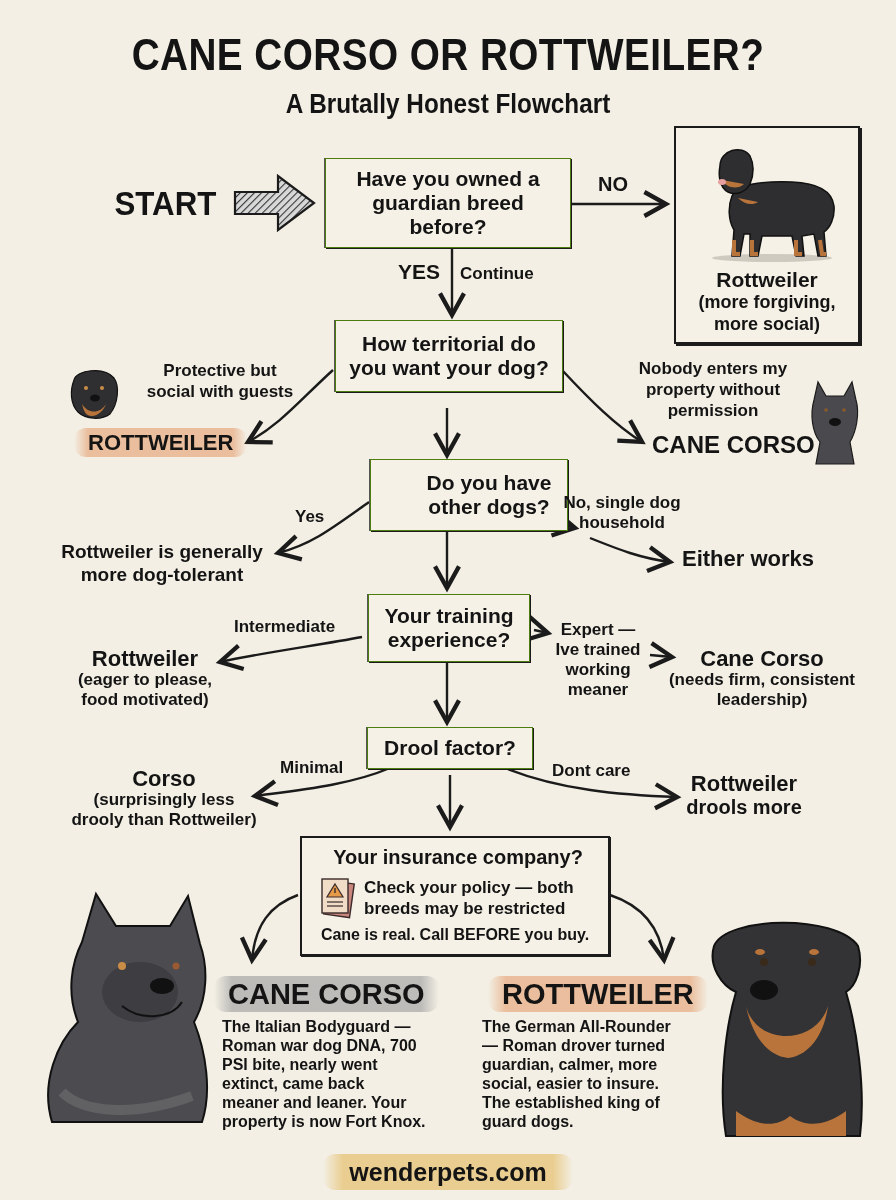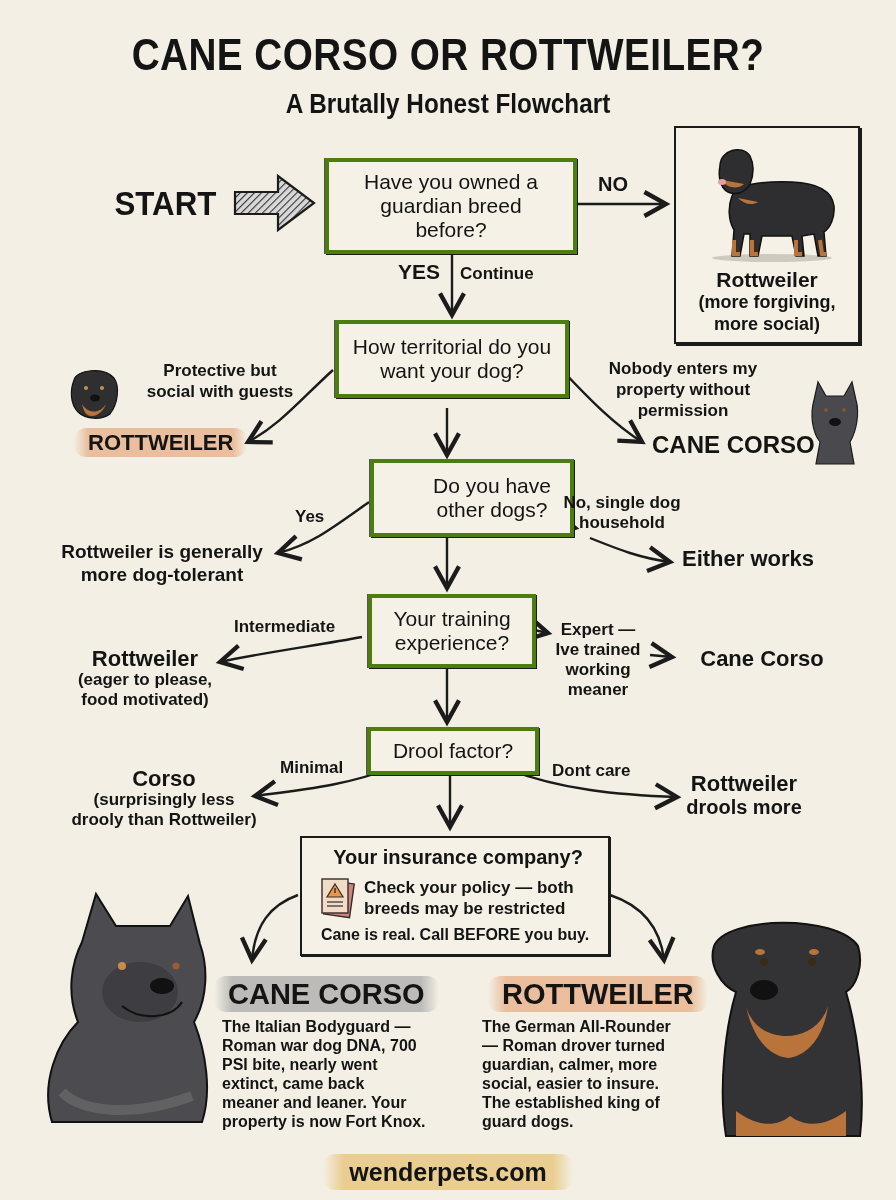--- a/index.html
+++ b/index.html
@@ -6,24 +6,24 @@
   body {
     width:896px; height:1200px; position:relative; overflow:hidden;
     background:#f3efe4;
     font-family:"Liberation Sans", "DejaVu Sans", sans-serif;
     color:#141414;
   }
   .abs { position:absolute; }
   .title { left:0; width:896px; top:30px; text-align:center; font-size:44px; font-weight:bold; letter-spacing:0.5px; transform:scaleX(0.88); }
   .subtitle { left:0; width:896px; top:89px; text-align:center; font-size:27px; font-weight:bold; transform:scaleX(0.9); }
   .box {
-    position:absolute; border:4px solid #4d7c0f; background:#f5f1e6;
+    position:absolute; border:1px solid #4d7c0f; background:#f5f1e6;
     box-shadow: 1px 1px 0 #1b1b1b, -1px 0 0 #555;
     display:flex; align-items:center; justify-content:center; text-align:center;
-    font-weight:normal; font-size:21px; line-height:24px;
+    font-weight:bold; font-size:21px; line-height:24px;
   }
   .lbl { position:absolute; font-weight:bold; text-align:center; font-size:17px; line-height:20px; }
   .res { position:absolute; font-weight:bold; text-align:center; font-size:22px; line-height:22px; }
   .res small { display:block; font-size:17px; line-height:20px; font-weight:bold; }
   .hl-tan { background:linear-gradient(90deg, rgba(232,178,140,0) 0%, rgba(232,178,140,0.8) 8%, rgba(232,178,140,0.8) 92%, rgba(232,178,140,0) 100%); padding:2px 14px; border-radius:12px; }
   .hl-grey { background:linear-gradient(90deg, rgba(170,170,170,0) 0%, rgba(170,170,170,0.75) 8%, rgba(170,170,170,0.75) 92%, rgba(170,170,170,0) 100%); padding:2px 14px; border-radius:12px; }
   .hl-gold { background:linear-gradient(90deg, rgba(232,200,130,0) 0%, rgba(232,200,130,0.85) 8%, rgba(232,200,130,0.85) 92%, rgba(232,200,130,0) 100%); padding:4px 26px; border-radius:12px; }
   svg.lines { position:absolute; left:0; top:0; pointer-events:none; }
   .desc { position:absolute; font-weight:bold; font-size:16px; line-height:19px; }
 </style>
@@ -118,21 +118,21 @@
   <path d="M10,16 C12,6 40,2 50,14 C56,22 54,40 46,50 C38,56 22,56 14,48 C6,40 6,26 10,16 Z" fill="#2f2f31" stroke="#111" stroke-width="1.2"></path>
   <path d="M18,40 C24,50 36,50 42,40 C40,46 34,52 28,52 C22,52 20,48 18,40 Z" fill="#b8743a"></path>
   <circle cx="22" cy="24" r="2" fill="#c98d47"></circle>
     <circle cx="38" cy="24" r="2" fill="#c98d47"></circle>
   <ellipse cx="31" cy="34" rx="5" ry="3.5" fill="#111"></ellipse>
 </svg>
 <div class="lbl" style="left:138px;top:360px;width:164px;line-height:21px;">Protective but social with guests</div>
 <div class="res" style="left:74px;top:432px;">
   <span class="hl-tan">ROTTWEILER</span>
 </div>
-<div class="lbl" style="left:600px;top:358px;width:166px;line-height:21px;">Nobody enters my property without permission</div>
+<div class="lbl" style="left:630px;top:358px;width:166px;line-height:21px;">Nobody enters my property without permission</div>
 <div class="res" style="left:652px;top:434px;font-size:24px;">CANE CORSO</div>
 <svg class="abs" style="left:804px;top:380px" width="60" height="86">
   <path d="M10,20 L14,2 L22,16 L40,16 L48,2 L52,20 C56,34 52,52 46,62 L50,84 L12,84 L16,62 C8,52 6,34 10,20 Z" fill="#4a4a4e" stroke="#1b1b1b" stroke-width="1.2"></path>
   <ellipse cx="31" cy="42" rx="6" ry="4" fill="#111"></ellipse>
   <circle cx="22" cy="30" r="1.8" fill="#8a5a2a"></circle>
     <circle cx="40" cy="30" r="1.8" fill="#8a5a2a"></circle>
 </svg>
 
 <div class="box" style="left:370px;top:459px;width:156px;height:70px;padding-left:40px;">
   <span style="width:130px;">Do you have other dogs?</span>
@@ -146,20 +146,21 @@
   <span style="width:140px;">Your training experience?</span>
 </div>
 <div class="lbl" style="left:234px;top:617px;">Intermediate</div>
 <div class="res" style="left:60px;top:648px;width:170px;">
   <span>Rottweiler</span>
   <small style="width:150px;margin:0 auto;">(eager to please, food motivated)</small>
 </div>
 <div class="lbl" style="left:548px;top:620px;width:100px;">Expert — Ive trained working meaner</div>
 <div class="res" style="left:660px;top:648px;width:204px;">
   <span>Cane Corso</span>
+  <small style="width:200px;margin:0 auto;">(needs firm, consistent leadership)</small>
 </div>
 
 <div class="box" style="left:367px;top:727px;width:164px;height:40px;">
   <span>Drool factor?</span>
 </div>
 <div class="lbl" style="left:280px;top:758px;">Minimal</div>
 <div class="res" style="left:66px;top:768px;width:196px;">
   <span>Corso</span>
   <small style="width:196px;margin:0 auto;">(surprisingly less drooly than Rottweiler)</small>
 </div>

